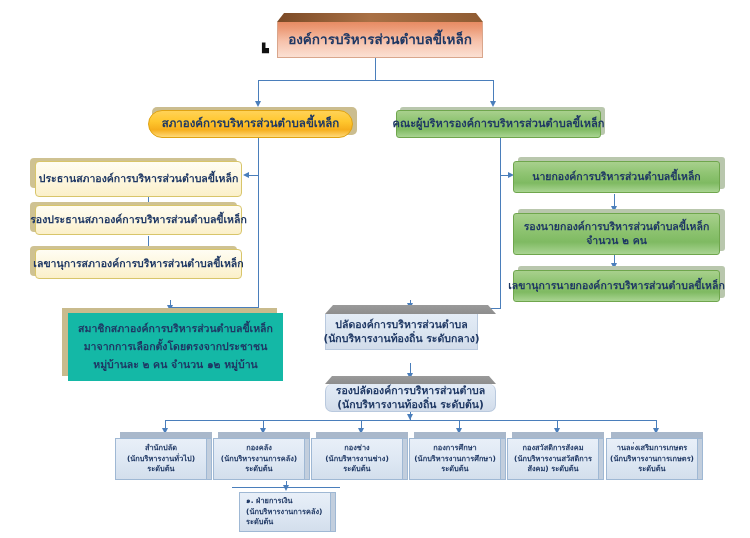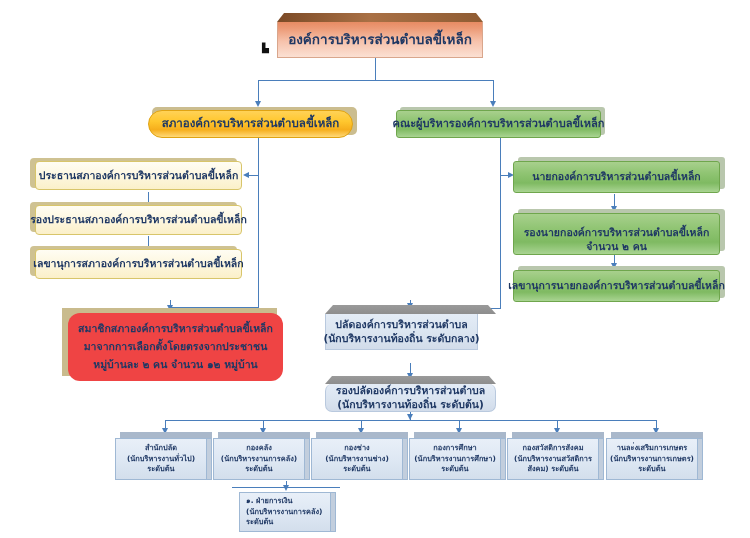--- a/index.html
+++ b/index.html
@@ -47,21 +47,21 @@
   
   .n-cream{
     background:linear-gradient(to bottom,#fffdf3 0%,#fdf6dd 55%,#fbf0c9 100%);
     border:1px solid #d8c56a;border-radius:4px;
     color:#1f3864;font-weight:bold;font-size:10.5px;
   }
   .sh-cream{position:absolute;background:#cfc292;border-radius:4px;z-index:1;}
 
   
   .n-amber{
-    background:#ef4444;border:0;border-radius:12px;
+    background:#14b8a6;border:0;border-radius:0;
     color:#1f3864;font-weight:bold;font-size:10.5px;
   }
   .n-amber .ln{line-height:1.7;}
   .sh-amber{position:absolute;background:#c9bb8d;z-index:1;}
 
   
   .n-blue{
     background:linear-gradient(to bottom,#e4ecf6 0%,#dbe5f1 50%,#d2dcea 100%);
     border-left:1px solid #b9c9de;border-right:1px solid #b9c9de;border-bottom:1px solid #b9c9de;
     color:#1f3864;font-weight:bold;font-size:10.5px;
@@ -169,21 +169,21 @@
   <div class="node n-gold" style="left:148px;top:110px;width:205px;height:28px;">
     <span class="ln">สภาองค์การบริหารส่วนตำบลขี้เหล็ก</span>
   </div>
 
   <div class="sh-green" style="left:400px;top:107px;width:205px;height:28px;"></div>
   <div class="node n-green" style="left:396px;top:110px;width:205px;height:28px;">
     <span class="ln">คณะผู้บริหารองค์การบริหารส่วนตำบลขี้เหล็ก</span>
   </div>
 
   <div class="sh-cream" style="left:30px;top:158px;width:207px;height:30px;"></div>
-  <div class="node n-cream" style="left:35px;top:161px;width:207px;height:29px;">
+  <div class="node n-cream" style="left:35px;top:161px;width:207px;height:36px;">
     <span class="ln">ประธานสภาองค์การบริหารส่วนตำบลขี้เหล็ก</span>
   </div>
 
   <div class="sh-cream" style="left:30px;top:202px;width:207px;height:30px;"></div>
   <div class="node n-cream" style="left:35px;top:205px;width:207px;height:30px;">
     <span class="ln">รองประธานสภาองค์การบริหารส่วนตำบลขี้เหล็ก</span>
   </div>
 
   <div class="sh-cream" style="left:30px;top:246px;width:207px;height:30px;"></div>
   <div class="node n-cream" style="left:35px;top:249px;width:207px;height:30px;">
@@ -196,21 +196,21 @@
     <span class="ln">มาจากการเลือกตั้งโดยตรงจากประชาชน</span>
     <span class="ln">หมู่บ้านละ ๒ คน  จำนวน  ๑๒  หมู่บ้าน</span>
   </div>
 
   <div class="sh-green" style="left:518px;top:157px;width:207px;height:32px;"></div>
   <div class="node n-green n-green-sm" style="left:513px;top:161px;width:207px;height:32px;">
     <span class="ln">นายกองค์การบริหารส่วนตำบลขี้เหล็ก</span>
   </div>
 
   <div class="sh-green" style="left:518px;top:209px;width:207px;height:42px;"></div>
-  <div class="node n-green n-green-sm" style="left:513px;top:213px;width:207px;height:42px;justify-content:flex-end;">
+  <div class="node n-green n-green-sm" style="left:513px;top:213px;width:207px;height:42px;">
     <span class="ln">รองนายกองค์การบริหารส่วนตำบลขี้เหล็ก</span>
     <span class="ln">จำนวน  ๒ คน</span>
   </div>
 
   <div class="sh-green" style="left:518px;top:266px;width:207px;height:32px;"></div>
   <div class="node n-green n-green-sm" style="left:513px;top:270px;width:207px;height:32px;">
     <span class="ln">เลขานุการนายกองค์การบริหารส่วนตำบลขี้เหล็ก</span>
   </div>
 
   <div class="prism-top blue-top" style="left:325px;top:305px;width:171px;height:9px;

